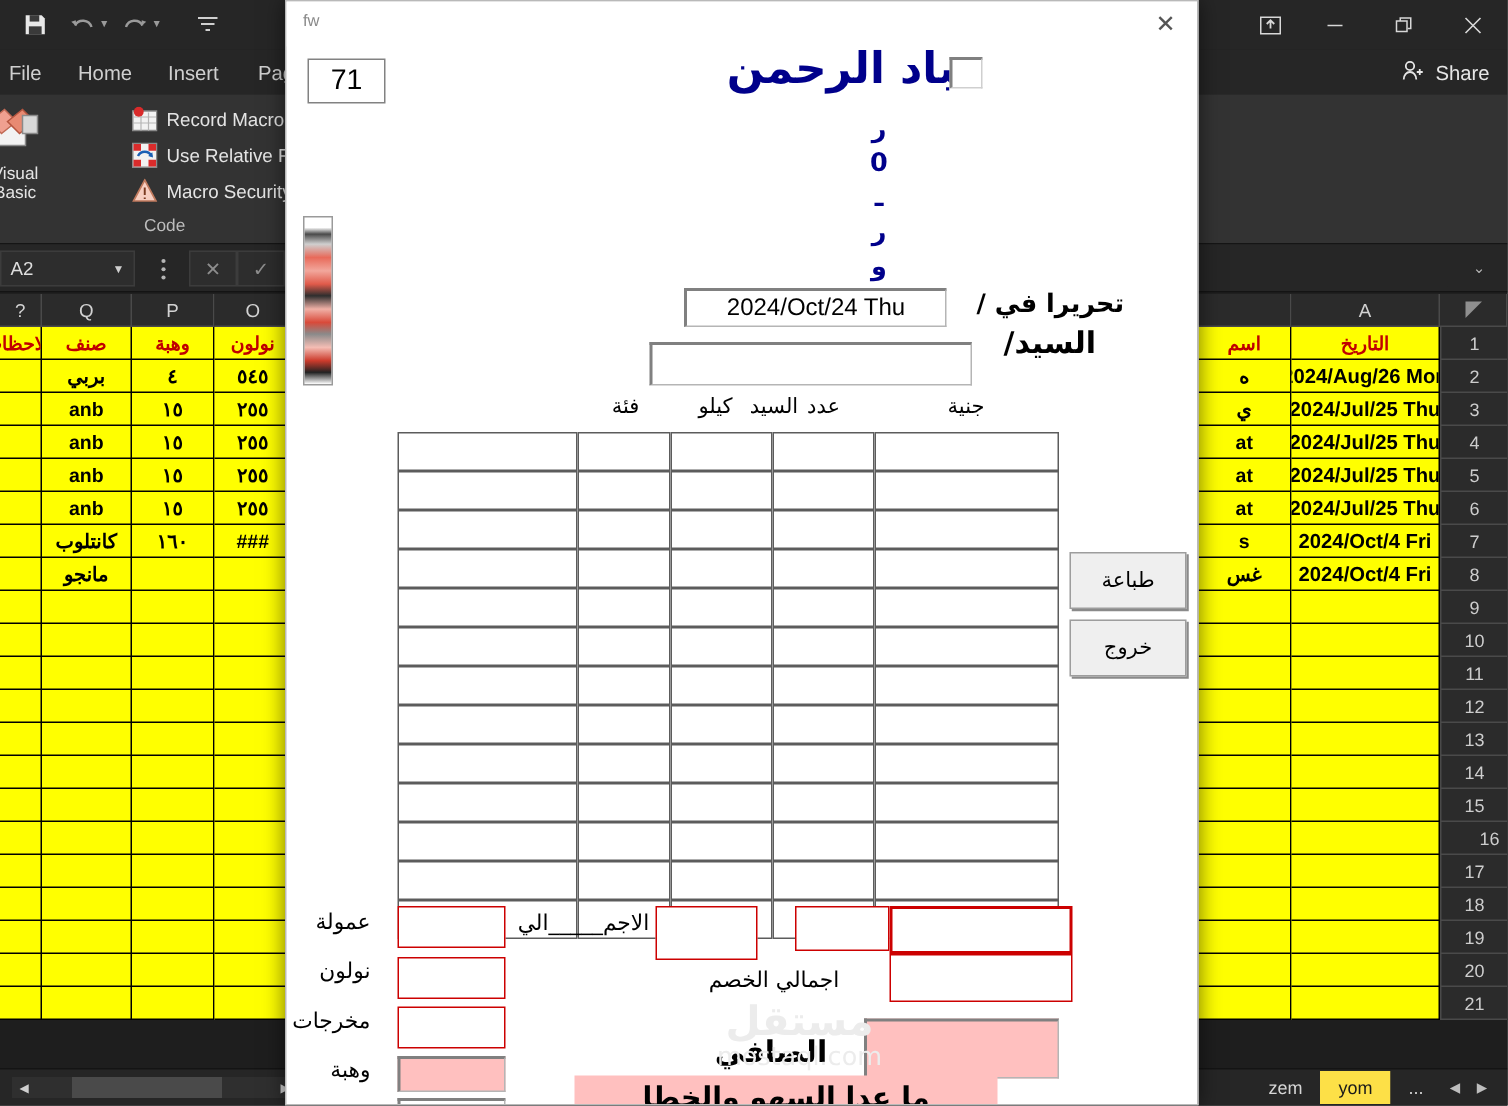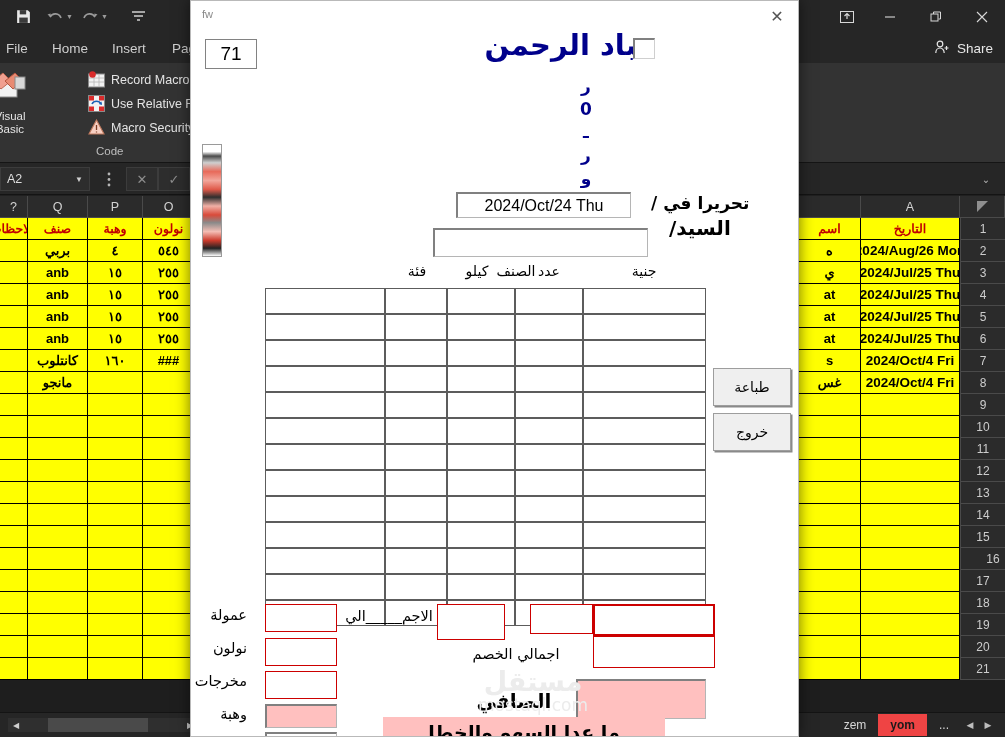--- a/index.html
+++ b/index.html
@@ -95,21 +95,21 @@
   .cell.ar { font-weight: bold; }
 
   .xl-statusbar { position: absolute; left: 0; top: 712px; width: 1005px; height: 25px; background: #262626; border-top: 1px solid #141414; }
   .hscroll { position: absolute; left: 8px; top: 718px; width: 190px; height: 14px; background: #2f2f2f; }
   .hscroll .thumb { position: absolute; left: 40px; top: 0; width: 100px; height: 14px; background: #4a4a4a; }
   .hscroll .arr { position: absolute; top: 0; width: 16px; height: 14px; color: #cfcfcf; font-size: 8px; display: flex; align-items: center; justify-content: center; }
   .sb-dots { position: absolute; left: 210px; top: 716px; color: #cfcfcf; font-size: 13px; }
   .sb-plus { position: absolute; left: 238px; top: 714px; width: 20px; height: 20px; border: 1.5px solid #cfcfcf; border-radius: 50%; color: #cfcfcf; font-size: 13px; display: flex; align-items: center; justify-content: center; }
   .sheet-tabs { position: absolute; right: 8px; top: 714px; display: flex; align-items: flex-end; gap: 0; }
   .sheet-tab { height: 22px; padding: 0 12px; display: flex; align-items: center; color: #d6d6d6; font-size: 12px; background: #262626; }
-  .sheet-tab.active { background: #ef4444; color: #1a1a1a; font-weight: bold; }
+  .sheet-tab.active { background: #fde047; color: #1a1a1a; }
   .sheet-nav { width: 18px; height: 22px; display: flex; align-items: center; justify-content: center; color: #bdbdbd; font-size: 9px; }
 
   
   .userform {
     position: absolute; left: 190px; top: 0; width: 609px; height: 737px;
     background: #ffffff; border: 1px solid #b9b9b9; overflow: hidden;
     box-shadow: 0 0 14px rgba(0,0,0,0.55);
   }
   .uf-title { position: absolute; left: 0; top: 0; width: 100%; height: 30px; background: #ffffff; }
   .uf-title-text { position: absolute; left: 11px; top: 7px; font-size: 11px; color: #8a8a8a; }
@@ -572,21 +572,21 @@
     </div>
 
     <div class="uf-photo"></div>
 
     <div class="uf-datebox">2024/Oct/24 Thu</div>
     <div class="uf-lbl-date">تحريرا في /</div>
 
     <div class="uf-namebox"></div>
     <div class="uf-lbl-name">السيد/</div>
 
-    <div class="col-hdr-lbl" style="left:285px; width:80px">الصنف</div>
+    <div class="col-hdr-lbl" style="left:285px; width:80px">السيد</div>
     <div class="col-hdr-lbl" style="left:196px; width:60px">فئة</div>
     <div class="col-hdr-lbl" style="left:258px; width:60px; left:256px">كيلو</div>
     <div class="col-hdr-lbl" style="left:328px; width:60px">عدد</div>
     <div class="col-hdr-lbl" style="left:418px; width:70px">جنية</div>
 
     <div class="uf-table" id="uf-table">
         <div class="tr">
           <div class="td" style="left: 0px; width: 120px;"></div>
           <div class="td" style="left: 120px; width: 62px;"></div>
           <div class="td" style="left: 182px; width: 68px;"></div>

